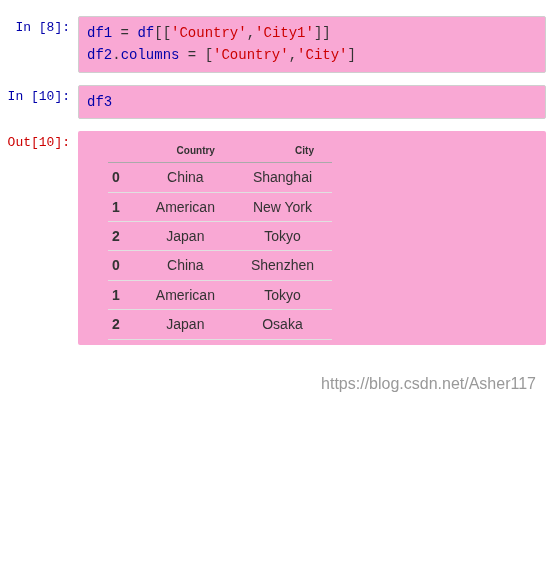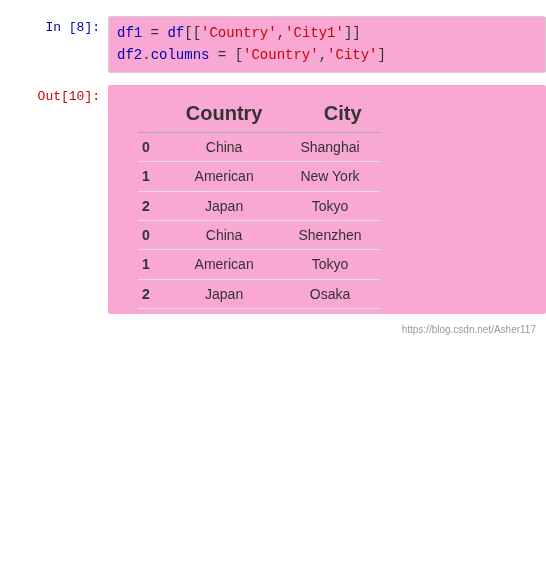--- a/index.html
+++ b/index.html
@@ -23,21 +23,20 @@
     }
 
     .cell-label {
       min-width: 78px;
       text-align: right;
       padding-right: 8px;
       color: #c00;
       font-size: 13px;
       padding-top: 4px;
       flex-shrink: 0;
-      margin-left: 30px;
     }
 
     .cell-label.in-label {
       color: #00a;
     }
 
     .cell-label.out-label {
       color: #c00;
     }
 
@@ -69,21 +68,21 @@
       margin-left: 30px;
       margin-top: 4px;
     }
 
     .df-table th {
       font-weight: bold;
       text-align: right;
       padding: 3px 18px;
       color: #333;
       font-family: Arial, sans-serif;
-      font-size: 20px;
+      font-size: 10px;
       border-bottom: 1px solid #aaa;
     }
 
     .df-table th:first-child {
       text-align: left;
       padding-left: 4px;
     }
 
     .df-table td {
       text-align: center;
@@ -95,41 +94,48 @@
     }
 
     .df-table td:first-child {
       font-weight: bold;
       text-align: left;
       padding-left: 4px;
     }
 
     .watermark {
       text-align: right;
-      font-size: 10px;
+      font-size: 16px;
       color: #999;
       padding-right: 10px;
       padding-top: 4px;
       font-family: Arial, sans-serif;
+      margin-top: 20px;
     }
   </style>
 </head>
 <body>
 
 <div class="notebook">
 
   <div class="cell">
     <div class="cell-label in-label">In [8]:</div>
     <div class="cell-content" id="cell8-content">
         <span class="code-line"><span class="df-name">df1</span><span class="punct"> = </span><span class="df-name">df</span><span class="punct">[[</span><span class="str">'Country'</span><span class="punct">,</span><span class="str">'City1'</span><span class="punct">]]</span></span>
         <span class="code-line"><span class="df-name">df2</span><span class="punct">.</span><span class="kw">columns</span><span class="punct"> = [</span><span class="str">'Country'</span><span class="punct">,</span><span class="str">'City'</span><span class="punct">]</span></span>
       </div>
   </div>
 
 
+  <div class="cell">
+    <div class="cell-label in-label">In [10]:</div>
+    <div class="cell-content" id="cell10-content">
+        <span class="code-line"><span class="df-name">df3</span></span>
+      </div>
+  </div>
 
   <div class="cell">
     <div class="cell-label out-label">Out[10]:</div>
     <div class="cell-content no-border">
       <table class="df-table">
         <thead>
           <tr>
             <th></th>
             <th>Country</th>
             <th>City</th>

